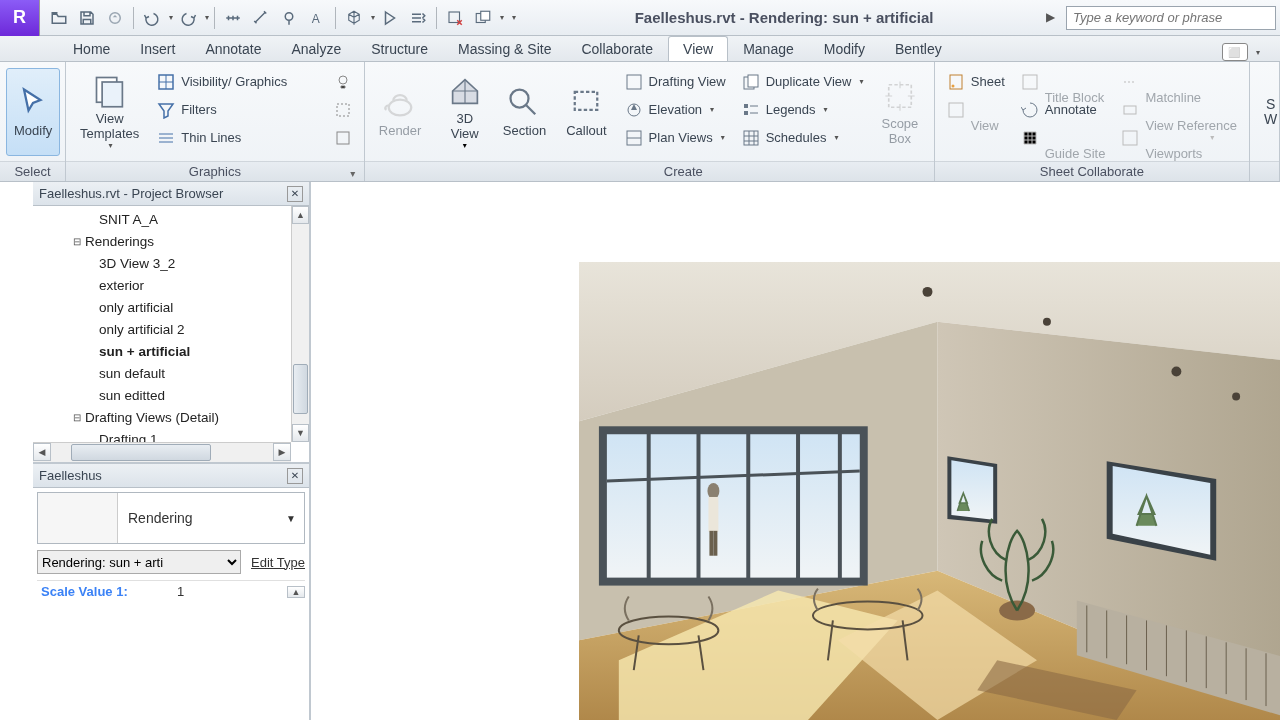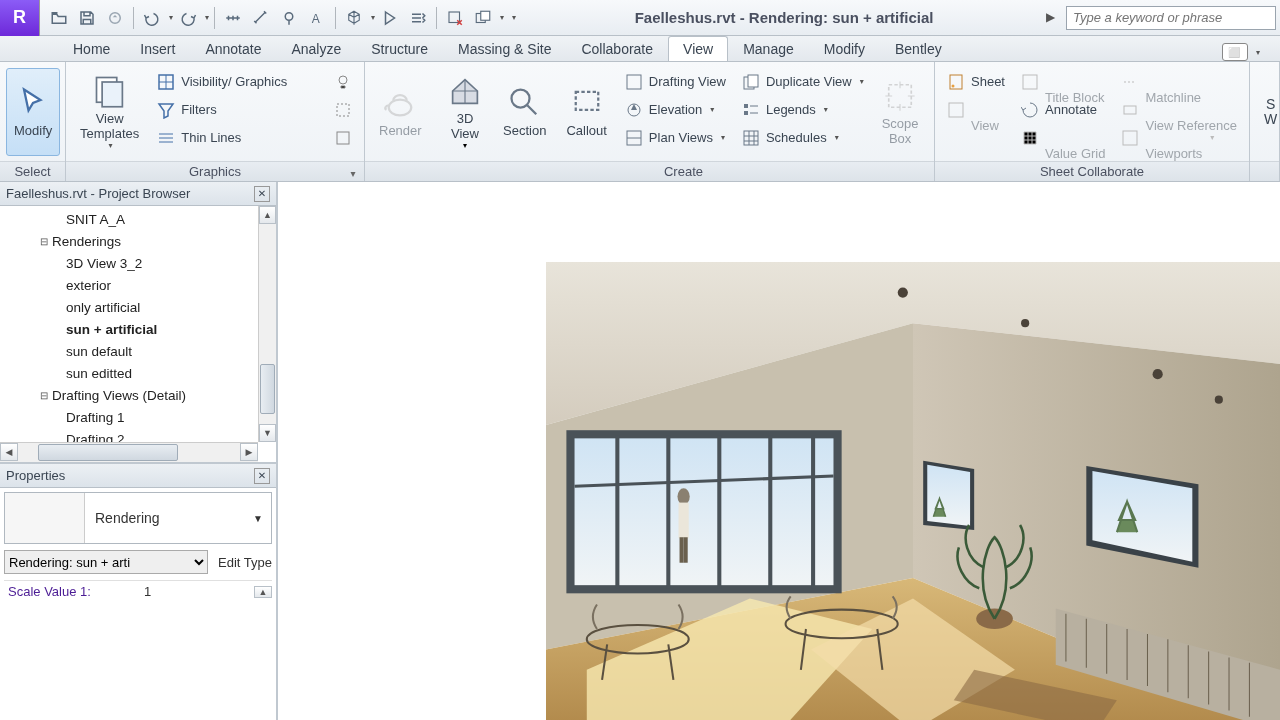--- a/index.html
+++ b/index.html
@@ -39,21 +39,21 @@
 
 .smallbtn { display: flex; align-items: center; gap: 6px; padding: 2px 6px; cursor: pointer; border-radius: 2px; height: 28px; }
 .smallbtn .icon16 { width: 18px; height: 18px; display: flex; align-items: center; justify-content: center; }
 .smallbtn .lbl { font-size: 13px; color: #3a4552; white-space: nowrap; }
 .smallbtn.disabled .lbl { color: #a0a6ac; margin-top: 31px; }
 .smallbtn.disabled { cursor: default; }
 .col { display: flex; flex-direction: column; justify-content: flex-start; height: 88px; }
 .dd-arrow { font-size: 8px; color: #555; margin-left: 2px; }
 
 
-.workspace { display: flex; height: calc(720px - 36px - 26px - 120px); }
+.workspace { display: flex; height: calc(720px - 36px - 26px - 120px); margin-left: 33px; }
 .left-panels { width: 278px; display: flex; flex-direction: column; border-right: 2px solid #c0c8d0; }
 
 
 .pb-header { height: 24px; background: linear-gradient(to bottom, #ecf0f4, #dce3ea); display: flex; align-items: center; padding: 0 6px; border-bottom: 1px solid #b8c0c8; font-size: 13px; color: #3a4552; }
 .pb-header .close { margin-left: auto; width: 16px; height: 16px; border: 1px solid #999; font-size: 10px; text-align: center; line-height: 14px; cursor: pointer; }
 .pb-body { flex: 1; position: relative; overflow: hidden; background: #fff; }
 .tree { padding: 2px 12px; font-size: 13.5px; color: #222; overflow: hidden; }
 .tree-row { display: flex; align-items: center; height: 22px; padding-left: 8px; cursor: pointer; }
 .tree-row .expander { width: 12px; font-size: 10px; color: #555; }
 .tree-row.selected { font-weight: bold; }
@@ -70,24 +70,24 @@
 
 .props { border-top: 2px solid #c0c8d0; display: flex; flex-direction: column; }
 .props .pb-header { }
 .props-body { background: #fff; padding: 4px; }
 .type-selector { display: flex; align-items: center; border: 1px solid #b0b8c0; height: 52px; }
 .type-selector .img { width: 80px; height: 50px; background: #f6f6f6; border-right: 1px solid #ccc; }
 .type-selector .name { flex: 1; padding-left: 10px; font-size: 14px; color: #333; }
 .type-selector .arrow { width: 18px; font-size: 10px; color: #333; }
 .instance-row { display: flex; align-items: center; margin-top: 6px; gap: 6px; }
 .instance-row select { flex: 1; height: 24px; font-size: 13px; border: 1px solid #aaa; }
-.edit-type { display: flex; align-items: center; gap: 4px; font-size: 13px; color: #333; cursor: pointer; }
+.edit-type { display: flex; align-items: center; gap: 4px; font-size: 13px; color: #333; cursor: pointer; text-decoration: underline; }
 .param-grid { margin-top: 6px; }
 .param-row { display: flex; align-items: center; height: 22px; border-top: 1px solid #e0e0e0; font-size: 13px; }
-.param-row .pname { width: 140px; color: #4c1d95; padding-left: 4px; }
+.param-row .pname { width: 140px; color: #3b82f6; padding-left: 4px; font-weight: bold; }
 .param-row .pval { flex: 1; color: #333; }
 
 
 .viewport { flex: 1; background: #fff; position: relative; overflow: hidden; }
 .render-img { position: absolute; left: 268px; top: 80px; right: 0; bottom: 0; }
 .render-img svg { width: 100%; height: 100%; }
 </style>
 </head>
 <body>
 
@@ -450,21 +450,21 @@
               </svg>
             </span>
             <span class="lbl">Annotate</span>
           </div>
         <div class="smallbtn disabled">
             <span class="icon16">
               <svg viewBox="0 0 18 18">
                 <path stroke="#bbb" d="M3 3h12v12H3z M3 7h12 M3 11h12 M7 3v12 M11 3v12"></path>
               </svg>
             </span>
-            <span class="lbl">Value Grid</span>
+            <span class="lbl">Guide Site</span>
           </div>
       </div>
       <div class="col">
         <div class="smallbtn disabled">
             <span class="icon16">
               <svg viewBox="0 0 18 18">
                 <path stroke="#bbb" stroke-dasharray="2 2" d="M3 9h12"></path>
               </svg>
             </span>
             <span class="lbl">Matchline</span>
@@ -519,20 +519,23 @@
           </div>
         <div class="tree-row tree-indent-1">
             <span>3D View 3_2</span>
           </div>
         <div class="tree-row tree-indent-1">
             <span>exterior</span>
           </div>
         <div class="tree-row tree-indent-1">
             <span>only artificial</span>
           </div>
+        <div class="tree-row tree-indent-1">
+            <span>only artificial 2</span>
+          </div>
         <div class="tree-row tree-indent-1 selected">
             <span>sun + artificial</span>
           </div>
         <div class="tree-row tree-indent-1">
             <span>sun default</span>
           </div>
         <div class="tree-row tree-indent-1">
             <span>sun editted</span>
           </div>
         <div class="tree-row tree-indent-cat">
@@ -558,21 +561,21 @@
         <div class="sb-btn" style="width:18px;">◀</div>
         <div class="sb-track">
             <div class="sb-thumb-h"></div>
           </div>
         <div class="sb-btn" style="width:18px;">▶</div>
       </div>
     </div>
 
     <div class="props" style="flex:1; position:relative;">
       <div class="pb-header">
-        <span>Properties</span>
+        <span>Faelleshus</span>
         <span class="close">✕</span>
       </div>
       <div class="props-body">
         <div class="type-selector">
           <div class="img"></div>
           <div class="name">Rendering</div>
           <div class="arrow">▼</div>
         </div>
         <div class="instance-row">
           <select><option>Rendering: sun + arti</option></select>

